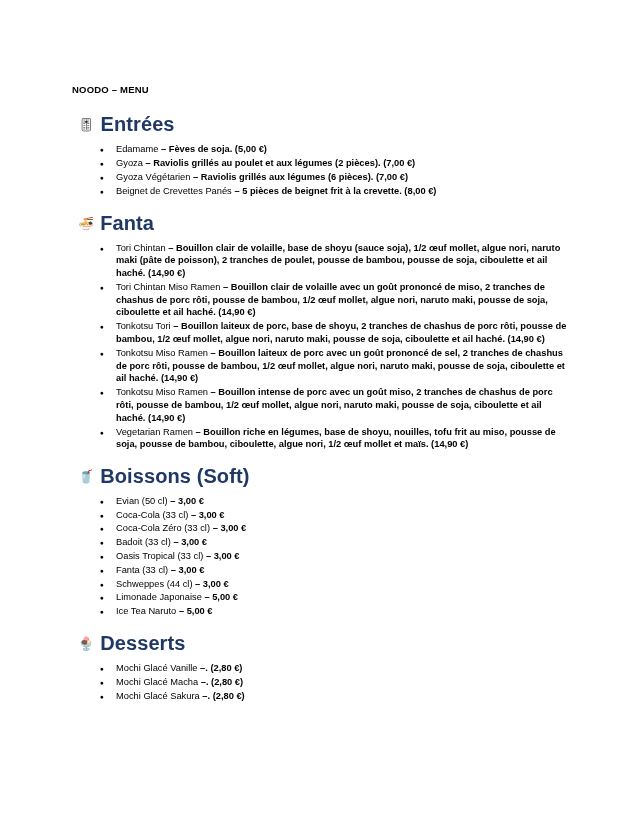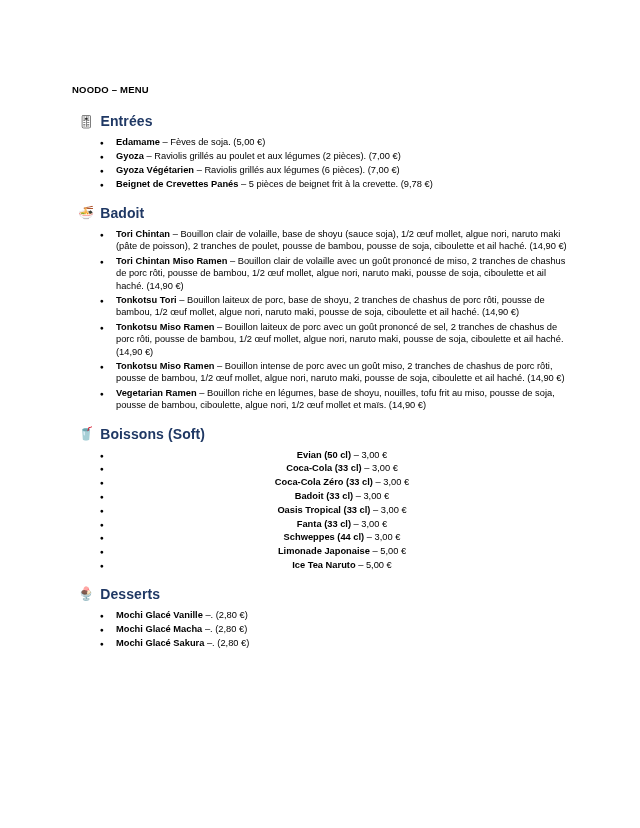--- a/index.html
+++ b/index.html
@@ -36,21 +36,21 @@
     align-items: center;
     gap: 6px;
     margin: 0 0 7px 6px;
   }
   .section-emoji {
     font-size: 13px;
     line-height: 1;
     display: inline-block;
   }
   .section-title {
-    font-size: 14px;
+    font-size: 20px;
     font-weight: bold;
     color: #1f3864;
     letter-spacing: 0.1px;
   }
   ul.items {
     list-style: none;
     margin: 0;
     padding: 0 0 0 34px;
   }
   ul.items li {
@@ -64,55 +64,54 @@
   ul.items li::before {
     content: "\25CF";
     position: absolute;
     left: -6px;
     top: 0px;
     font-size: 6.5px;
     line-height: 13px;
     color: #000;
   }
   .name {
-    font-weight: bold;
+    font-weight: normal;
   }
   .desc {
-    font-weight: normal;
+    font-weight: bold;
   }
   .boissons ul.items li {
     margin-bottom: 1.2px;
-    text-align: center;
   }
   .spacer-bottom {
     height: 40px;
   }
 </style>
 </head>
 <body>
 
 <div class="page">
   <div class="doc-title">NOODO – MENU</div>
   <div id="sections-root">
       <div class="section">
         <div class="section-head">
           <span class="section-emoji">🎚</span>
           <span class="section-title">Entrées</span>
         </div>
         <ul class="items">
           <li><span class="name">Edamame</span> <span class="desc">– Fèves de soja. (5,00 €)</span></li>
           <li><span class="name">Gyoza</span> <span class="desc">– Raviolis grillés au poulet et aux légumes (2 pièces). (7,00 €)</span></li>
           <li><span class="name">Gyoza Végétarien</span> <span class="desc">– Raviolis grillés aux légumes (6 pièces). (7,00 €)</span></li>
-          <li><span class="name">Beignet de Crevettes Panés</span> <span class="desc">– 5 pièces de beignet frit à la crevette. (9,78 €)</span></li>
+          <li><span class="name">Beignet de Crevettes Panés</span> <span class="desc">– 5 pièces de beignet frit à la crevette. (8,00 €)</span></li>
         </ul>
       </div>
       <div class="section">
         <div class="section-head">
           <span class="section-emoji">🍜</span>
-          <span class="section-title">Badoit</span>
+          <span class="section-title">Fanta</span>
         </div>
         <ul class="items">
           <li><span class="name">Tori Chintan</span> <span class="desc">– Bouillon clair de volaille, base de shoyu (sauce soja), 1/2 œuf mollet, algue nori, naruto maki (pâte de poisson), 2 tranches de poulet, pousse de bambou, pousse de soja, ciboulette et ail haché. (14,90 €)</span></li>
           <li><span class="name">Tori Chintan Miso Ramen</span> <span class="desc">– Bouillon clair de volaille avec un goût prononcé de miso, 2 tranches de chashus de porc rôti, pousse de bambou, 1/2 œuf mollet, algue nori, naruto maki, pousse de soja, ciboulette et ail haché. (14,90 €)</span></li>
           <li><span class="name">Tonkotsu Tori</span> <span class="desc">– Bouillon laiteux de porc, base de shoyu, 2 tranches de chashus de porc rôti, pousse de bambou, 1/2 œuf mollet, algue nori, naruto maki, pousse de soja, ciboulette et ail haché. (14,90 €)</span></li>
           <li><span class="name">Tonkotsu Miso Ramen</span> <span class="desc">– Bouillon laiteux de porc avec un goût prononcé de sel, 2 tranches de chashus de porc rôti, pousse de bambou, 1/2 œuf mollet, algue nori, naruto maki, pousse de soja, ciboulette et ail haché. (14,90 €)</span></li>
           <li><span class="name">Tonkotsu Miso Ramen</span> <span class="desc">– Bouillon intense de porc avec un goût miso, 2 tranches de chashus de porc rôti, pousse de bambou, 1/2 œuf mollet, algue nori, naruto maki, pousse de soja, ciboulette et ail haché. (14,90 €)</span></li>
           <li><span class="name">Vegetarian Ramen</span> <span class="desc">– Bouillon riche en légumes, base de shoyu, nouilles, tofu frit au miso, pousse de soja, pousse de bambou, ciboulette, algue nori, 1/2 œuf mollet et maïs. (14,90 €)</span></li>
         </ul>
       </div>

